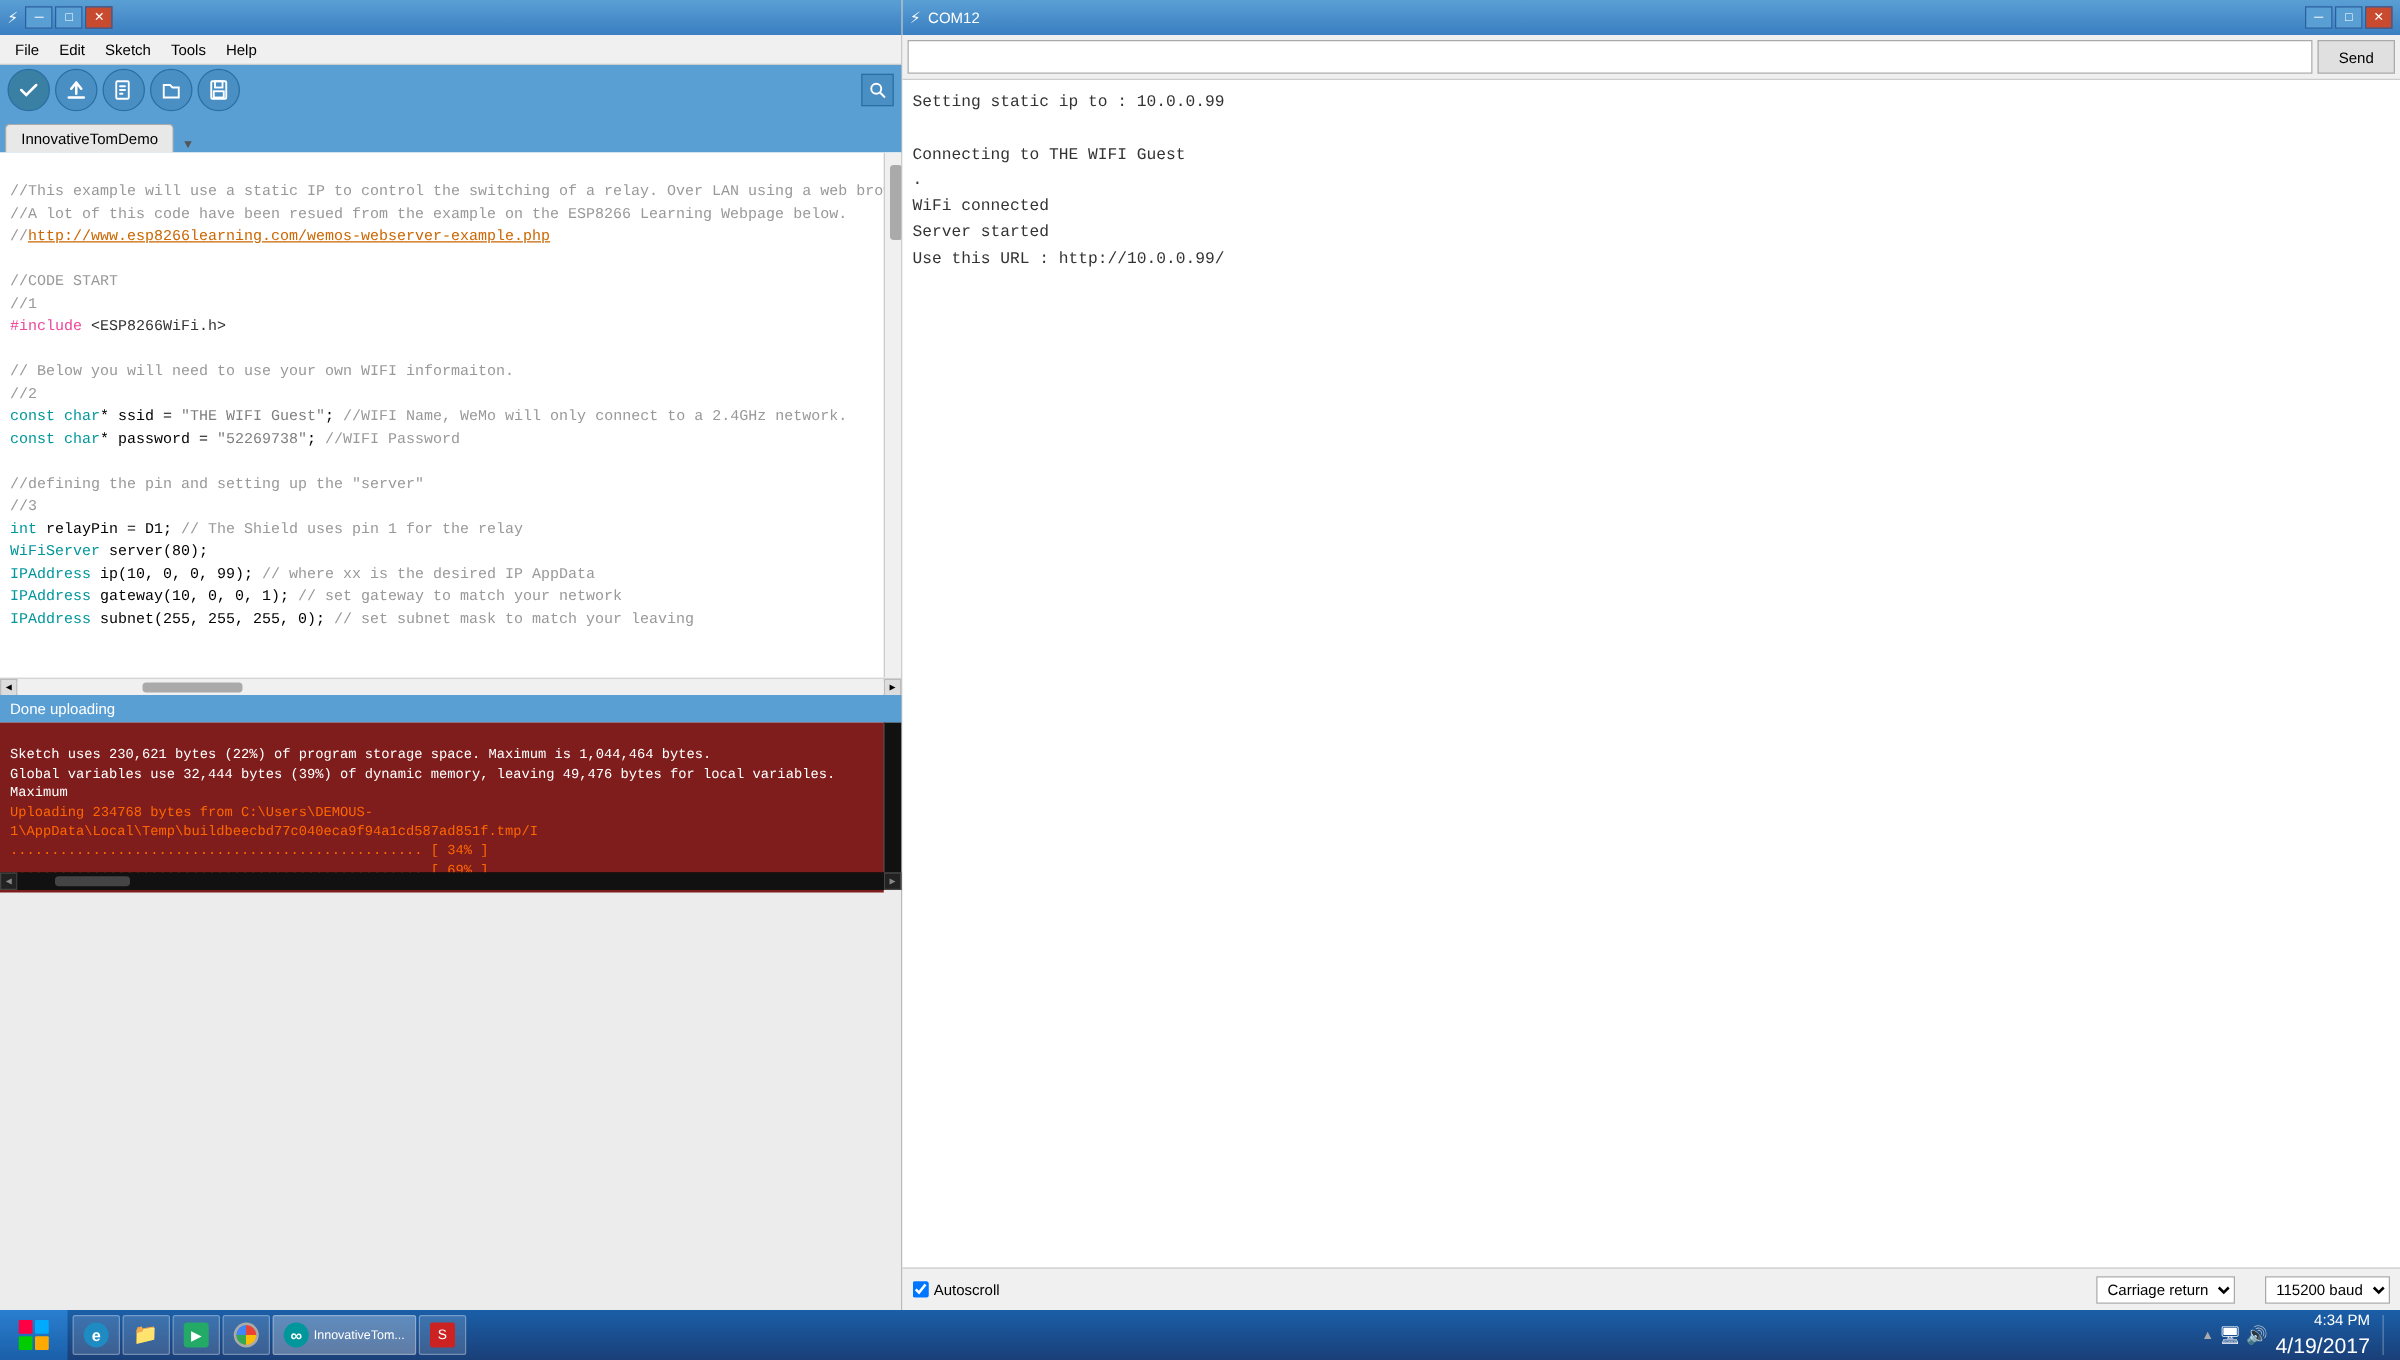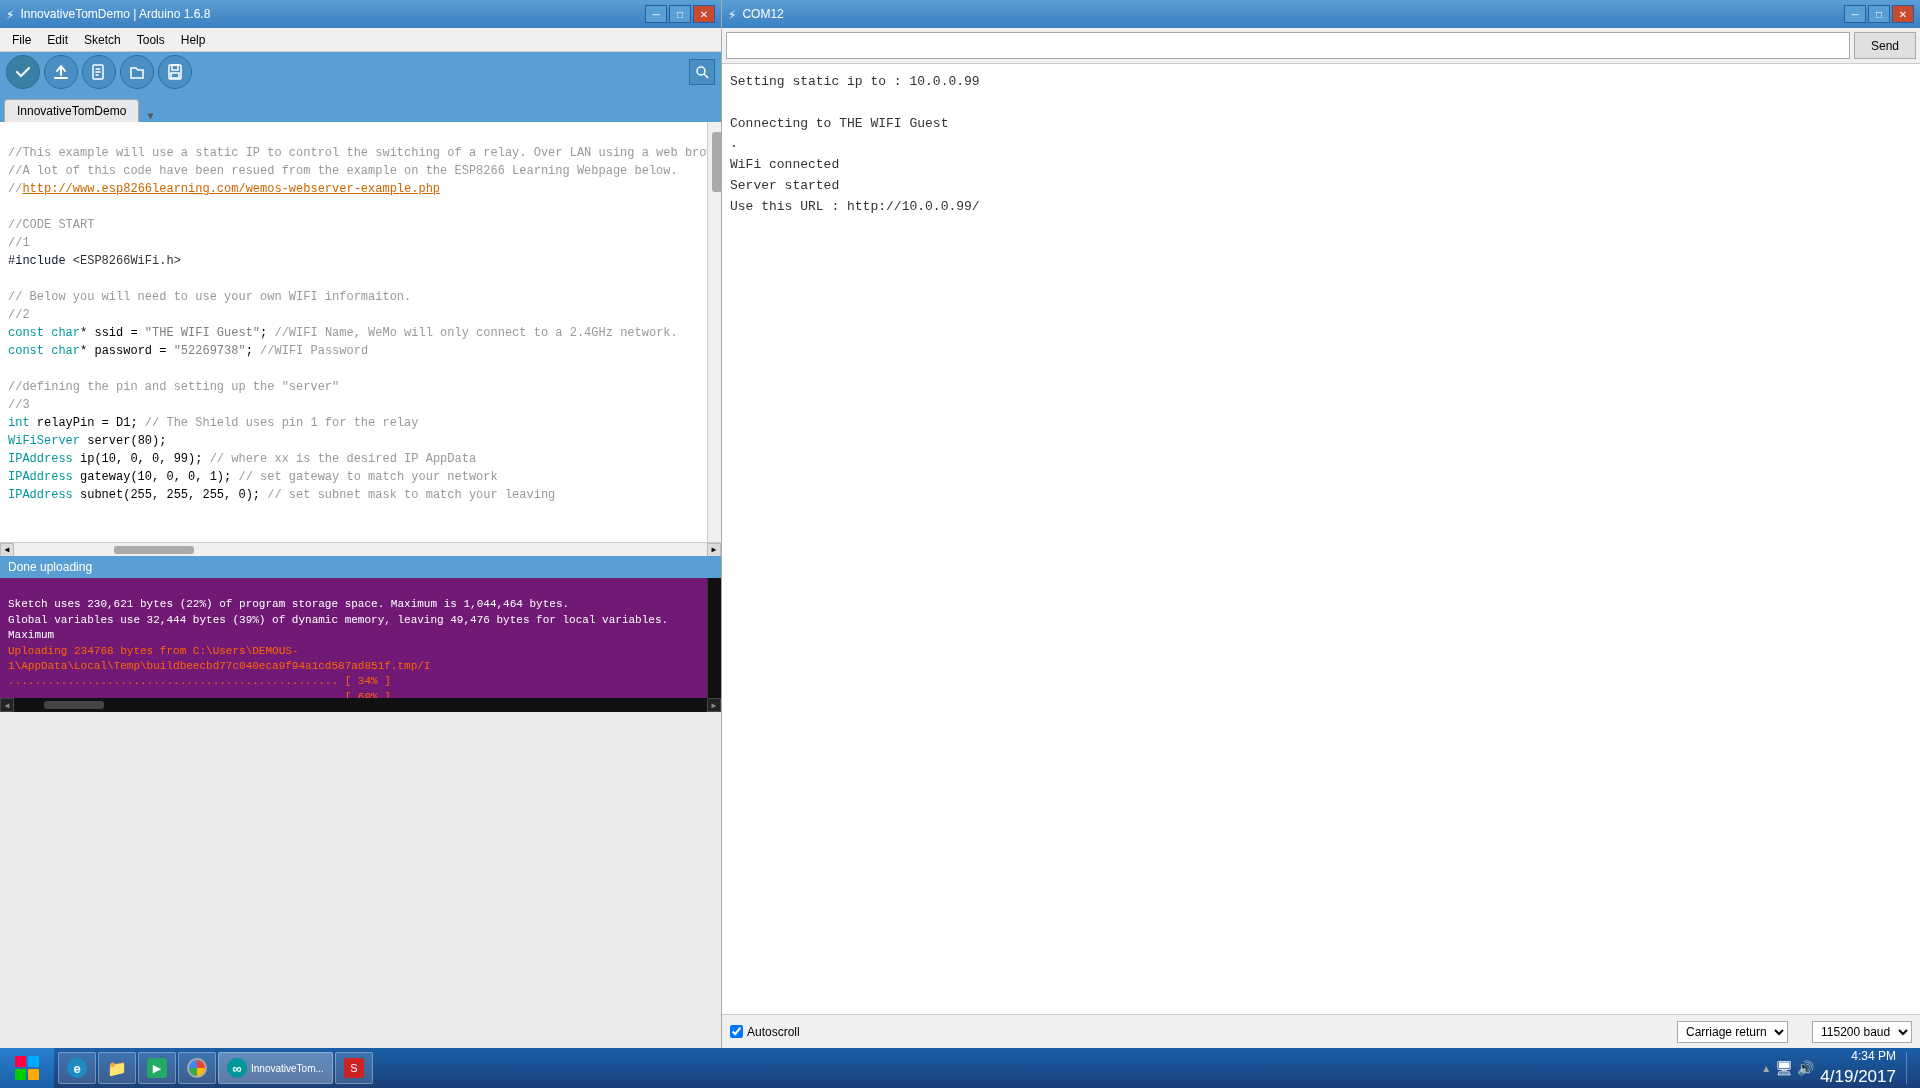--- a/index.html
+++ b/index.html
@@ -58,36 +58,36 @@
     .editor-scrollbar { width: 14px; background: #f0f0f0; border-left: 1px solid #ccc; }
     .scrollbar-track { width: 100%; height: 100%; position: relative; }
     .scrollbar-thumb { width: 10px; height: 60px; background: #aaa; margin: 2px; border-radius: 3px; position: absolute; top: 8px; left: 2px; }
     .h-scrollbar { height: 14px; background: #f0f0f0; border-top: 1px solid #ccc; display: flex; align-items: center; }
     .h-scroll-arrow { width: 14px; height: 14px; background: #ddd; border: 1px solid #bbb; display: flex; align-items: center; justify-content: center; font-size: 8px; cursor: pointer; }
     .h-scroll-thumb { flex: 1; height: 10px; background: #f0f0f0; position: relative; }
     .h-scroll-inner { width: 80px; height: 8px; background: #aaa; border-radius: 3px; position: absolute; left: 100px; top: 1px; }
 
     
     .status-bar-arduino { background: #5a9fd4; color: white; font-size: 12px; font-family: Arial, sans-serif; padding: 2px 8px; height: 22px; display: flex; align-items: center; }
-    .console-area { background: #701a75; color: #ff6600; font-size: 11px; padding: 4px 8px; height: 120px; overflow: hidden; white-space: pre-wrap; line-height: 1.4; }
+    .console-area { background: #7f1d1d; color: #ff6600; font-size: 11px; padding: 4px 8px; height: 136px; overflow: hidden; white-space: pre-wrap; line-height: 1.4; }
     .console-area .normal-text { color: #ffffff; }
     .console-area .highlight { color: #ff6600; }
     .console-scrollbar { width: 14px; background: #222; }
     .console-wrapper { display: flex; height: 120px; }
     .bottom-scrollbar { height: 14px; display: flex; background: #000; }
 
     
     .bottom-status { background: #5a9fd4; color: white; font-size: 11px; font-family: Arial, sans-serif; padding: 2px 8px; height: 22px; display: flex; align-items: center; justify-content: space-between; }
 
     
     .c-comment { color: #999999; }
     .c-link { color: #cc6600; text-decoration: underline; }
     .c-keyword { color: #00979c; }
     .c-string { color: #7f7f7f; }
-    .c-include { color: #0f172a; }
+    .c-include { color: #ec4899; }
     .c-normal { color: #333333; }
     .c-type { color: #00979c; }
 
     
     .com-window { flex: 1; display: flex; flex-direction: column; background: #f5f5f5; }
     .com-input-area { display: flex; padding: 4px; background: #f0f0f0; border-bottom: 1px solid #ccc; height: 36px; }
     .com-input { flex: 1; border: 1px solid #aaa; padding: 2px 6px; font-size: 12px; font-family: Arial; background: white; }
     .send-btn { background: #e0e0e0; border: 1px solid #aaa; padding: 4px 16px; font-size: 12px; cursor: pointer; font-family: Arial; margin-left: 4px; }
     .com-output { flex: 1; background: white; padding: 8px; font-size: 13px; font-family: 'Courier New', Courier, monospace; white-space: pre-wrap; overflow: hidden; color: #333; line-height: 1.6; }
     .com-bottom { display: flex; align-items: center; background: #f0f0f0; border-top: 1px solid #ccc; padding: 4px 8px; height: 34px; gap: 24px; }
@@ -108,21 +108,20 @@
 <body>
 
 <div style="display:flex; flex-direction:column; width:1920px; height:1088px;">
 
   <div class="main-layout" style="height:1048px;">
 
     <div class="arduino-window">
 
       <div class="title-bar">
         <span style="margin-right:6px; font-size:14px;">⚡</span>
-        <span class="title-bar-text">InnovativeTomDemo | Arduino 1.6.8</span>
         <div class="window-controls">
           <div class="win-btn">─</div>
           <div class="win-btn">□</div>
           <div class="win-btn close">✕</div>
         </div>
       </div>
 
       <div class="menu-bar">
         <span class="menu-item">File</span>
         <span class="menu-item">Edit</span>

